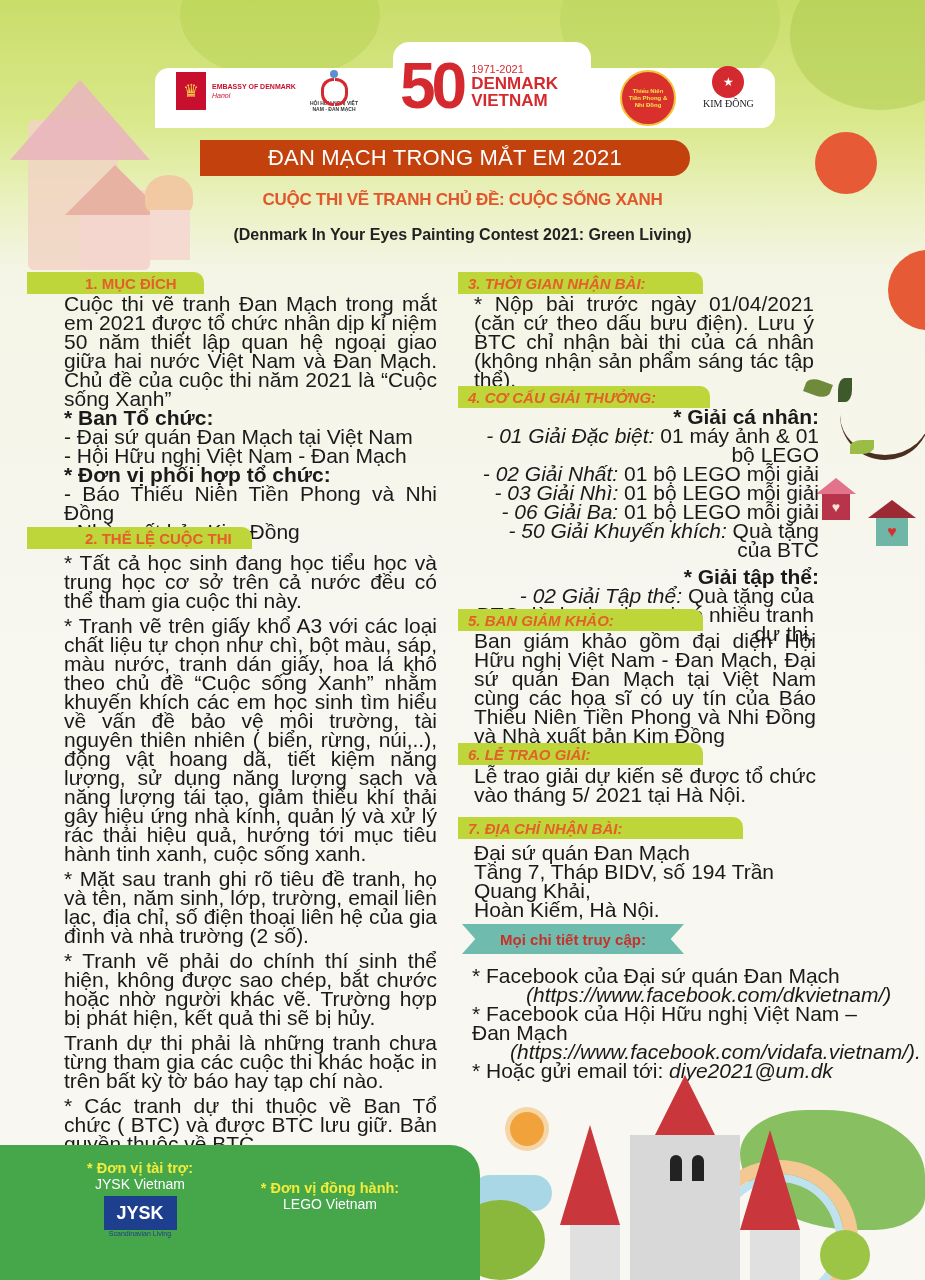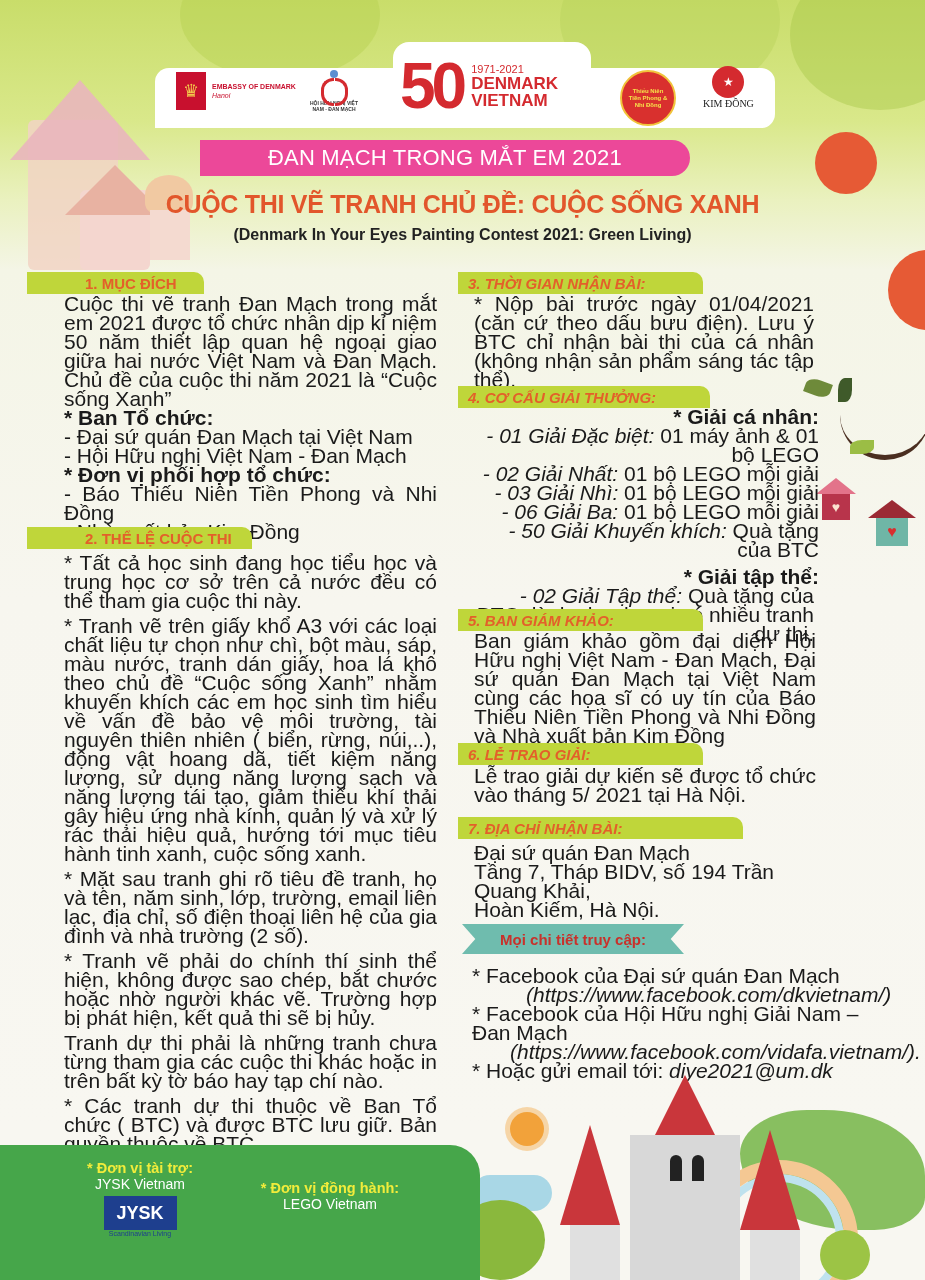--- a/index.html
+++ b/index.html
@@ -14,23 +14,23 @@
   .logo { position:absolute; display:flex; align-items:center; }
   .dk-flag { width:30px; height:38px; background:#c8102e; display:flex; align-items:center; justify-content:center; color:#f3c84b; font-size:18px; }
   .emb-text { margin-left:6px; font-size:7px; font-weight:bold; color:#c8102e; line-height:9px; }
   .emb-text i { color:#c8102e; font-weight:normal; display:block; }
   .fifty { font-weight:900; font-size:64px; color:#d42a2f; letter-spacing:-4px; line-height:64px; font-family:"Liberation Sans", sans-serif; }
   .anniv { font-size:11px; color:#d42a2f; line-height:12px; margin-left:8px; }
   .anniv b { font-size:17px; line-height:17px; display:block; }
   .small-logo-text { font-size:5px; color:#333; text-align:center; font-weight:bold; }
   .kim { font-family:"Liberation Serif", serif; font-size:10px; color:#222; text-align:center; }
   
-  .pill-title { position:absolute; left:200px; top:140px; width:490px; height:36px; background:#ec4899; border-radius:0 18px 18px 0;
+  .pill-title { position:absolute; left:200px; top:140px; width:490px; height:36px; background:#c2410c; border-radius:0 18px 18px 0;
                 color:#fff; font-size:22px; display:flex; align-items:center; justify-content:center; letter-spacing:.2px; }
-  .main-title { position:absolute; left:0; width:925px; top:190px; text-align:center; font-size:25px; font-weight:bold; color:#e2562b; letter-spacing:-.3px; }
+  .main-title { position:absolute; left:0; width:925px; top:190px; text-align:center; font-size:17px; font-weight:bold; color:#e2562b; letter-spacing:-.3px; }
   .sub-title { position:absolute; left:0; width:925px; top:226px; text-align:center; font-size:16px; font-weight:bold; color:#222; }
   
   .sec-head { position:absolute; height:22px; background:#bfd63a; border-radius:0 10px 0 0; color:#e3602a; font-weight:bold; font-size:15px; line-height:23px; padding-left:58px; box-sizing:border-box; }
   .sec-head.r { padding-left:10px;font-style:italic; }
   .txt { position:absolute; font-size:21px; line-height:19px; text-align:justify; }
   .txt p { margin:0 0 6px 0; }
   .txt .b { font-weight:bold; }
   .txt i { font-style:italic; }
   .ribbon { position:absolute; left:462px; top:924px; width:222px; height:30px; background:#6fbcae;
             clip-path: polygon(0 0, 100% 0, 94% 50%, 100% 100%, 0 100%, 6% 50%); color:#c8312b; font-weight:bold; font-size:15px;
@@ -161,21 +161,21 @@
 <div class="txt" style="left:474px;top:843px;width:360px;text-align:left;">
   <div>Đại sứ quán Đan Mạch</div>
   <div>Tầng 7, Tháp BIDV, số 194 Trần Quang Khải,</div>
   <div>Hoàn Kiếm, Hà Nội.</div>
 </div>
 
 <div class="ribbon">Mọi chi tiết truy cập:</div>
 <div class="txt" style="left:472px;top:966px;width:420px;text-align:left;">
   <div>* Facebook của Đại sứ quán Đan Mạch</div>
   <div style="font-style:italic;padding-left:54px;">(https://www.facebook.com/dkvietnam/)</div>
-  <div>* Facebook của Hội Hữu nghị Giải Nam – Đan Mạch</div>
+  <div>* Facebook của Hội Hữu nghị Việt Nam – Đan Mạch</div>
   <div style="font-style:italic;padding-left:38px;">(https://www.facebook.com/vidafa.vietnam/).</div>
   <div><span>* Hoặc gửi email tới: </span><i>diye2021@um.dk</i></div>
 </div>
 
 <div class="deco" style="left:740px;top:1110px;width:185px;height:120px;background:#7bb850;border-radius:40% 60% 30% 70%;opacity:.9;"></div>
 <div class="deco" style="left:510px;top:1112px;width:34px;height:34px;border-radius:50%;background:#f2a23a;box-shadow:0 0 0 5px rgba(242,162,58,.4);"></div>
 <div class="deco" style="left:700px;top:1160px;width:130px;height:130px;border-radius:50%;border:14px solid #f4c893;box-shadow: inset 0 0 0 8px #bfe2ee;"></div>
 <div class="deco" style="left:560px;top:1075px;width:250px;height:205px;">
   <div style="position:absolute;left:70px;top:60px;width:110px;height:150px;background:#d8d8d8;"></div>
   <div style="position:absolute;left:95px;top:0;width:60px;height:60px;background:#c9363b;clip-path:polygon(50% 0,100% 100%,0 100%);"></div>

